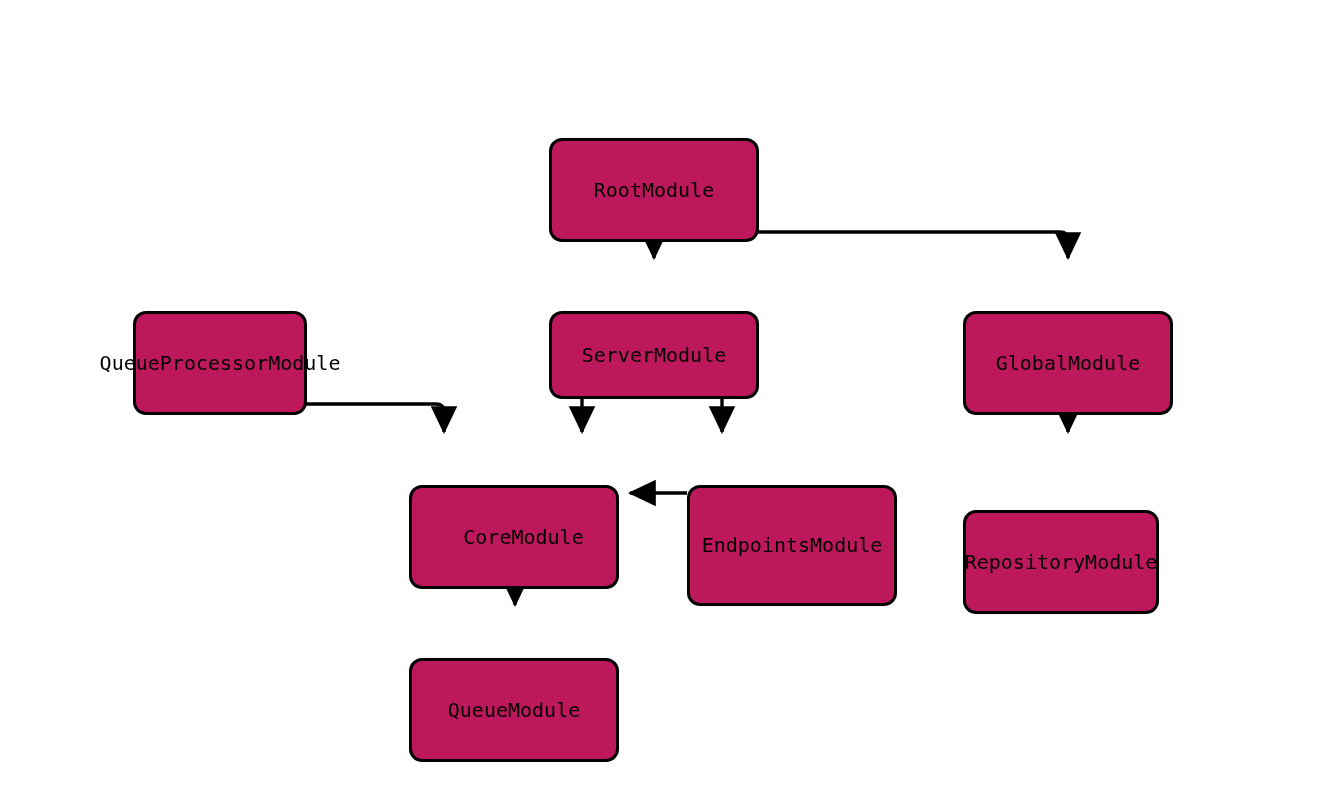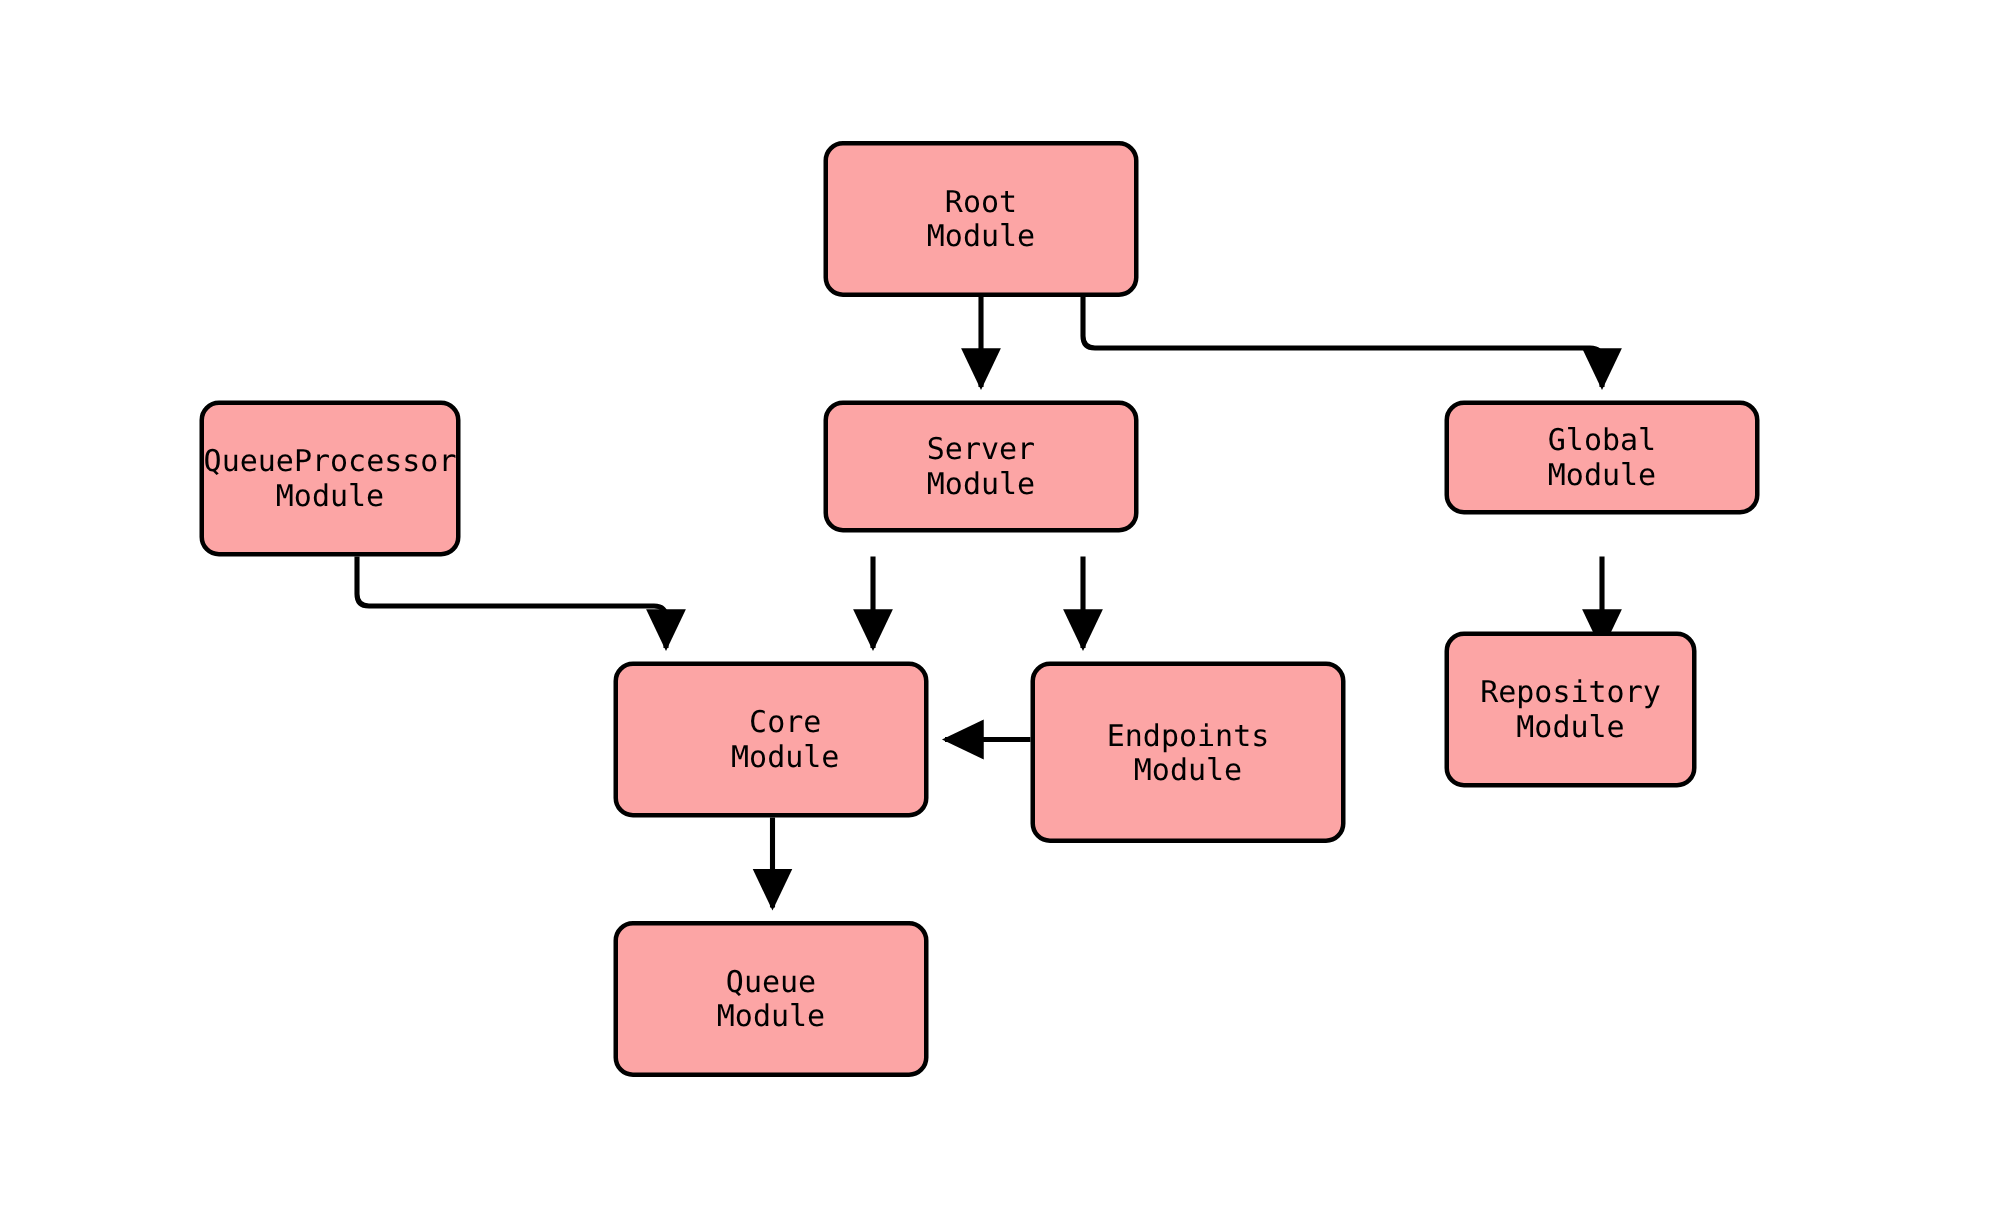--- a/index.html
+++ b/index.html
@@ -23,28 +23,29 @@
   #edge-layer {
     position: absolute;
     left: 0;
     top: 0;
     width: 1337px;
     height: 809px;
   }
   .node {
     position: absolute;
     box-sizing: border-box;
-    background: #fca5a5;
+    background: #be185d;
     border: 3.2px solid #000000;
     border-radius: 13px;
     display: flex;
-    flex-direction: column;
+    flex-direction: row;
     align-items: center;
     justify-content: center;
     z-index: 2;
+    margin-top: 44px;
   }
   .node-label {
     font-family: "DejaVu Sans Mono", "Liberation Mono", monospace;
     font-size: 20px;
     line-height: 23px;
     color: #000000;
     text-align: center;
     letter-spacing: 0px;
     white-space: pre;
     font-weight: 400;
@@ -81,36 +82,36 @@
   <div class="node" style="left: 133px; top: 267px; width: 174px; height: 104px;">
     <div class="node-label">QueueProcessor</div>
     <div class="node-label">Module</div>
   </div>
 
   <div class="node" style="left: 549px; top: 267px; width: 210px; height: 88px;">
     <div class="node-label">Server</div>
     <div class="node-label">Module</div>
   </div>
 
-  <div class="node" style="left: 963px; top: 267px; width: 210px; height: 76px;">
+  <div class="node" style="left: 963px; top: 267px; width: 210px; height: 104px;">
     <div class="node-label">Global</div>
     <div class="node-label">Module</div>
   </div>
 
   <div class="node" style="left: 409px; top: 441px; width: 210px; height: 104px; padding-left: 19px;">
     <div class="node-label">Core</div>
     <div class="node-label">Module</div>
   </div>
 
   <div class="node" style="left: 687px; top: 441px; width: 210px; height: 121px;">
     <div class="node-label">Endpoints</div>
     <div class="node-label">Module</div>
   </div>
 
-  <div class="node" style="left: 963px; top: 421px; width: 168px; height: 104px; align-items: center;">
+  <div class="node" style="left: 963px; top: 466px; width: 196px; height: 104px; align-items: center;">
     <div class="node-label">Repository</div>
     <div class="node-label">Module</div>
   </div>
 
   <div class="node" style="left: 409px; top: 614px; width: 210px; height: 104px;">
     <div class="node-label">Queue</div>
     <div class="node-label">Module</div>
   </div>
 
 </div>

